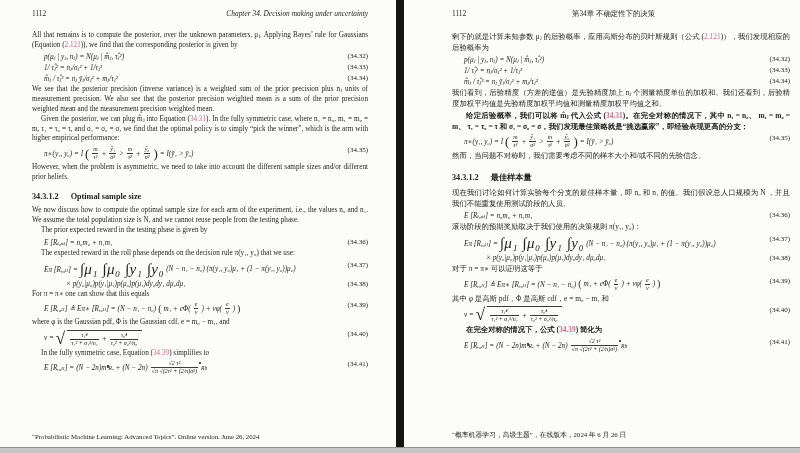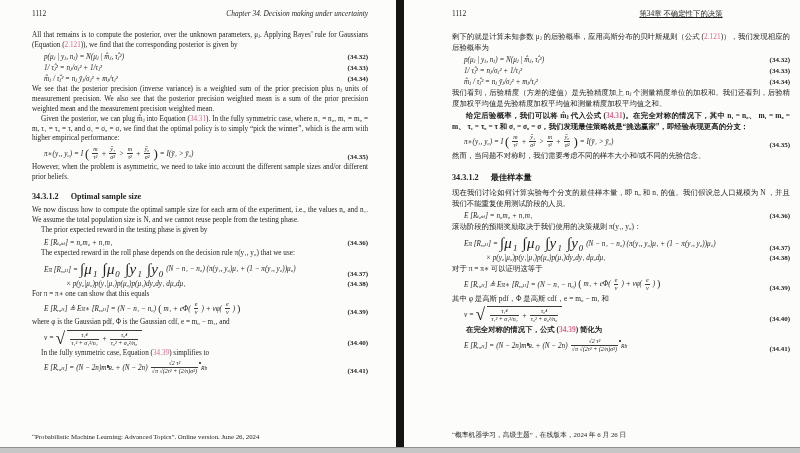--- a/index.html
+++ b/index.html
@@ -12,32 +12,32 @@
   .divider { position:absolute; left:396px; top:0; width:8px; height:447px; background:#141414; }
   .bottom-strip { position:absolute; left:0; top:447px; width:800px; height:6px; background:#c6c6c6; border-top:1px solid #8f8f8f; }
 
   .inner { padding:9px 28px 0 32px; }
   .inner-r { padding:9px 10px 0 48px; }
 
   .hdr { display:flex; justify-content:space-between; font-size:7.4px; margin-bottom:13px; }
   .hdr .chap { font-style:italic; }
   .hdr-r { display:flex; font-size:7.4px; margin-bottom:13px; }
   .hdr-r .pnum { width:120px; }
-  .hdr-r .chap { flex:1; text-align:center; font-style:normal;text-decoration:underline; }
+  .hdr-r .chap { flex:1; text-align:left; font-style:normal; }
 
   .para { font-size:7.2px; line-height:1.34; text-align:justify; margin:1px 0; }
   .para-cn { font-size:7.4px; line-height:1.45; text-align:justify; margin:1px 0; }
   .ind { text-indent:9px; }
   .ind-cn { text-indent:14px;font-weight:bold; }
 
   .mref { cursor:pointer;margin-top:20px; }
 
-  .eqrow { display:flex; justify-content:space-between; align-items:flex-end; margin:2px 0 2px 12px; font-size:7.2px; font-style:italic; }
+  .eqrow { display:flex; justify-content:space-between; align-items:flex-start; margin:2px 0 2px 12px; font-size:7.2px; font-style:italic; }
   .eqrow.cont { margin-left:34px; }
-  .eqnum { font-style:normal; font-size:7px; color:#222; margin-left:16px; white-space:nowrap;font-weight:bold; }
+  .eqnum { font-style:normal; font-size:7px; color:#222; margin-left:16px; white-space:nowrap; }
   .eqbody { display:inline-flex; align-items:center; flex-wrap:nowrap; white-space:nowrap; gap:2px; }
 
   .frac { display:inline-flex; flex-direction:column; text-align:center; font-size:6px; line-height:1.15; vertical-align:middle; margin:0 1px; }
   .frac .d { border-top:0.8px solid #3a3a3a; padding:0 1px; }
   .bigp { font-size:13px; font-style:normal; font-weight:400; line-height:1; }
   .medp { font-size:10px; font-style:normal; line-height:1; }
   .ints { font-size:15px; letter-spacing:0.5px; }
   .rad { font-size:17px; font-style:normal; line-height:1; }
   .radbox { border-top:0.9px solid #3a3a3a; display:inline-flex; align-items:center; gap:2px; padding:1px 3px 0 2px; }
 

